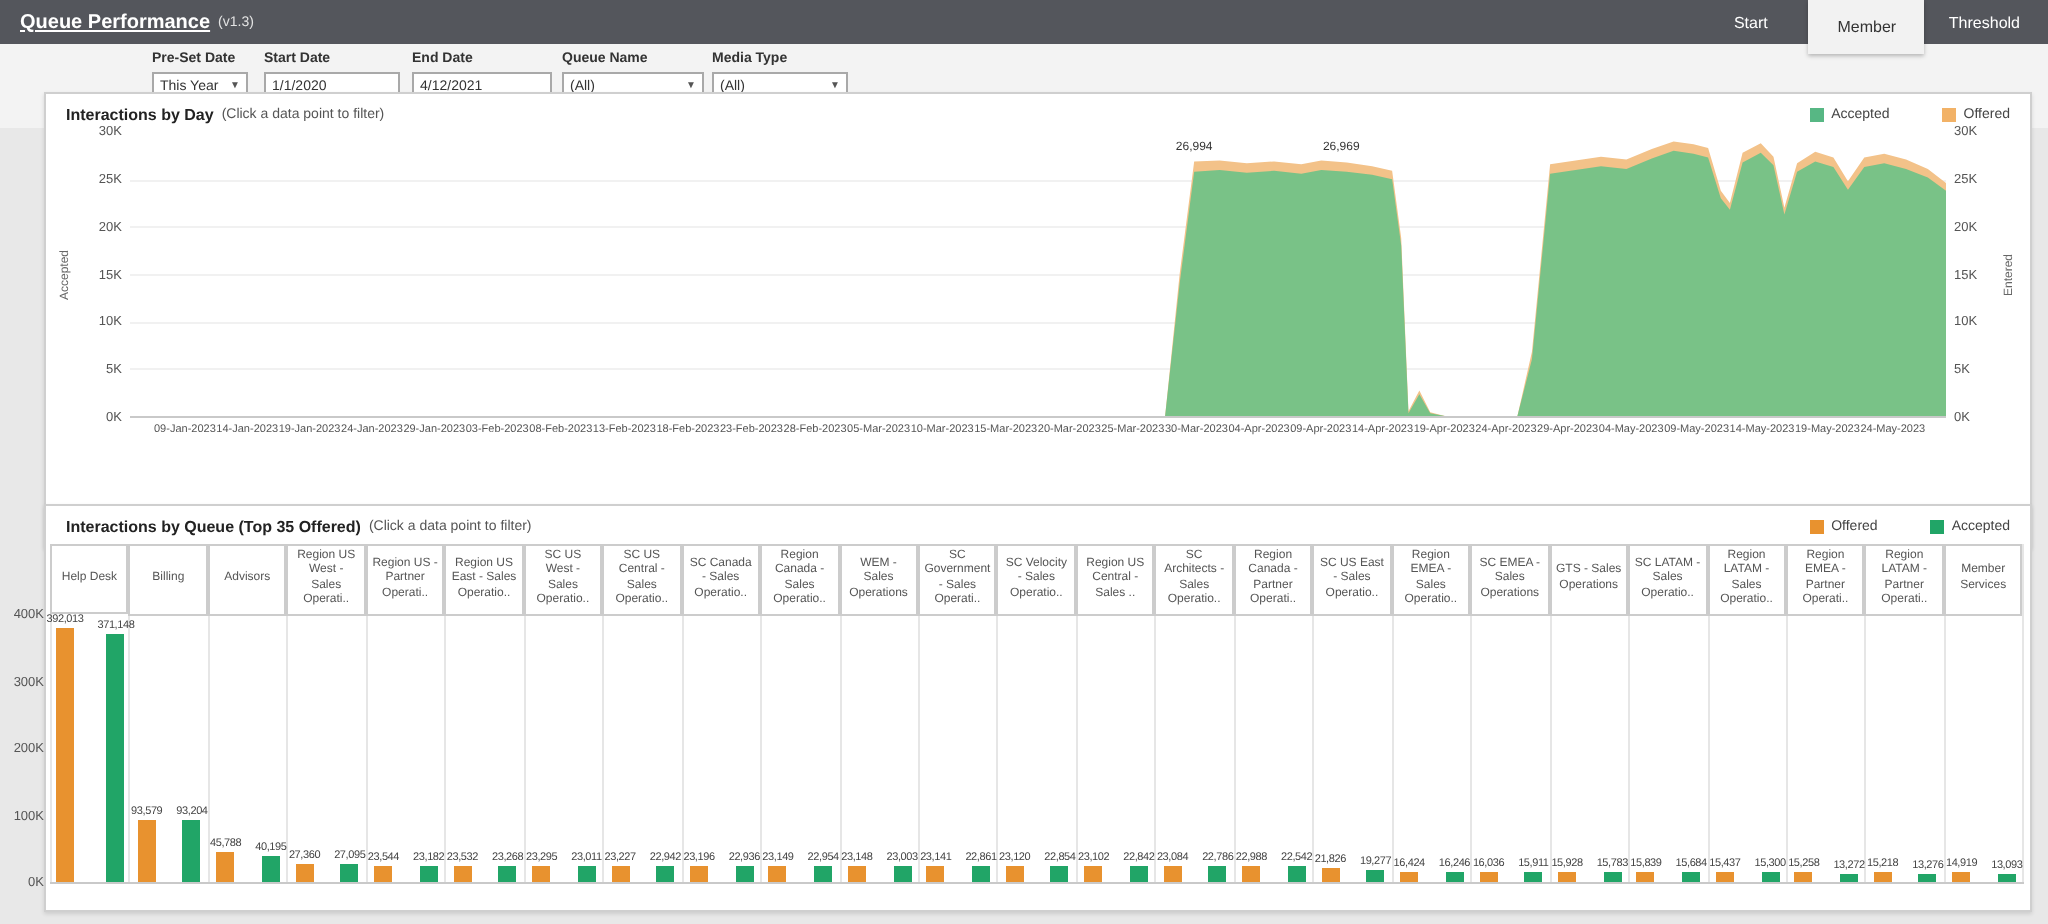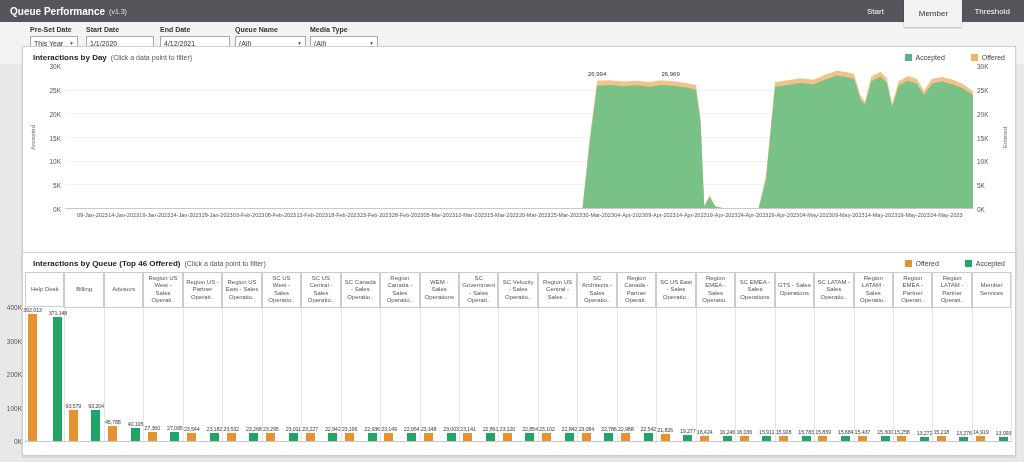--- a/index.html
+++ b/index.html
@@ -2,30 +2,30 @@
 <html><head>
 <meta charset="utf-8">
 <style>
   * { margin:0; padding:0; box-sizing:border-box; }
   html,body { width:1024px; height:462px; overflow:hidden;
     font-family:"Liberation Sans", sans-serif; background:#e8e8e8; }
 
   
   .titlebar { position:absolute; left:0; top:0; width:1024px; height:22px;
     background:#54565c; color:#fff; display:flex; align-items:center; z-index:5; }
-  .titlebar .apptitle { font-size:10px; font-weight:bold; padding-left:10px; }
+  .titlebar .apptitle { font-size:10px; font-weight:bold; padding-left:10px;text-decoration:underline; }
   .titlebar .ver { font-size:7px; font-weight:normal; margin-left:4px; color:#e3e3e3; }
   .tabs { position:absolute; right:2px; top:0; height:22px; display:flex; }
   .tab { height:22px; min-width:58px; padding:0 12px; font-size:8px; color:#fff;
     display:flex; align-items:center; justify-content:center; cursor:pointer; }
   .tab.active { background:#f2f2f2; color:#333; height:27px; box-shadow:0 1px 2px rgba(0,0,0,.25); }
 
   
   .filterband { position:absolute; left:0; top:22px; width:1024px; height:42px; background:#f3f3f3; }
-  .fgroup { position:absolute; top:4px; }
+  .fgroup { position:absolute; top:4px;margin-left:46px; }
   .flabel { font-size:7px; font-weight:bold; color:#333; margin-bottom:3px; }
   .combo, .finput { height:14px; background:#fff; border:1px solid #a9a9a9;
     font-size:7px; color:#333; display:flex; align-items:center; padding:0 3px; }
   .combo { justify-content:space-between; cursor:pointer; }
   .combo .caret { font-size:5px; color:#555; margin-left:3px; }
   .finput { width:100%; font-family:"Liberation Sans", sans-serif; }
   input.finput { outline:none; }
 
   
   .panel { position:absolute; left:22px; width:994px; background:#fff;
@@ -196,21 +196,21 @@
         <div class="ytick" style="top: 66.6667%;">10K</div>
         <div class="ytick" style="top: 83.3333%;">5K</div>
         <div class="ytick" style="top: 100%;">0K</div>
       </div>
     <div class="rotlab">Entered</div>
   </div>
 </div>
 
 <div class="panel" id="panel-queue">
   <div class="panel-title-row">
-    <span class="ptitle">Interactions by Queue (Top 46 Offered)</span>
+    <span class="ptitle">Interactions by Queue (Top 35 Offered)</span>
     <span class="psub">(Click a data point to filter)</span>
     <div class="legend" id="queue-legend">
         <span class="leg">
           <span class="sq" style="background: rgb(232, 146, 47);"></span>
           <span>Offered</span>
         </span>
         <span class="leg">
           <span class="sq" style="background: rgb(33, 165, 103);"></span>
           <span>Accepted</span>
         </span>

